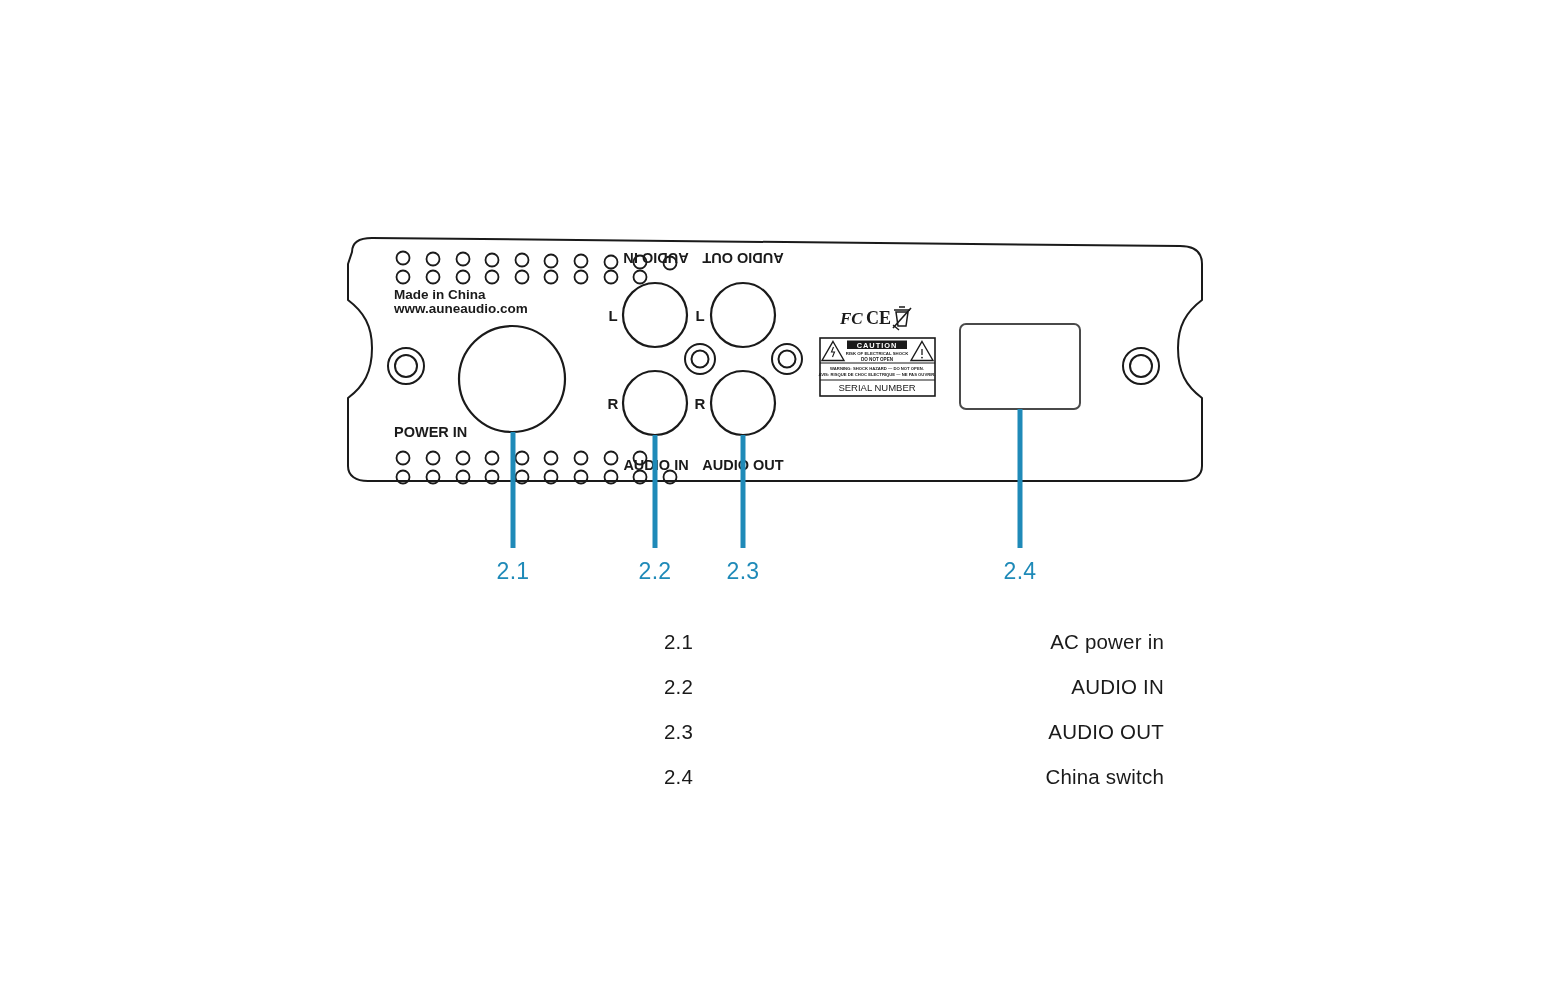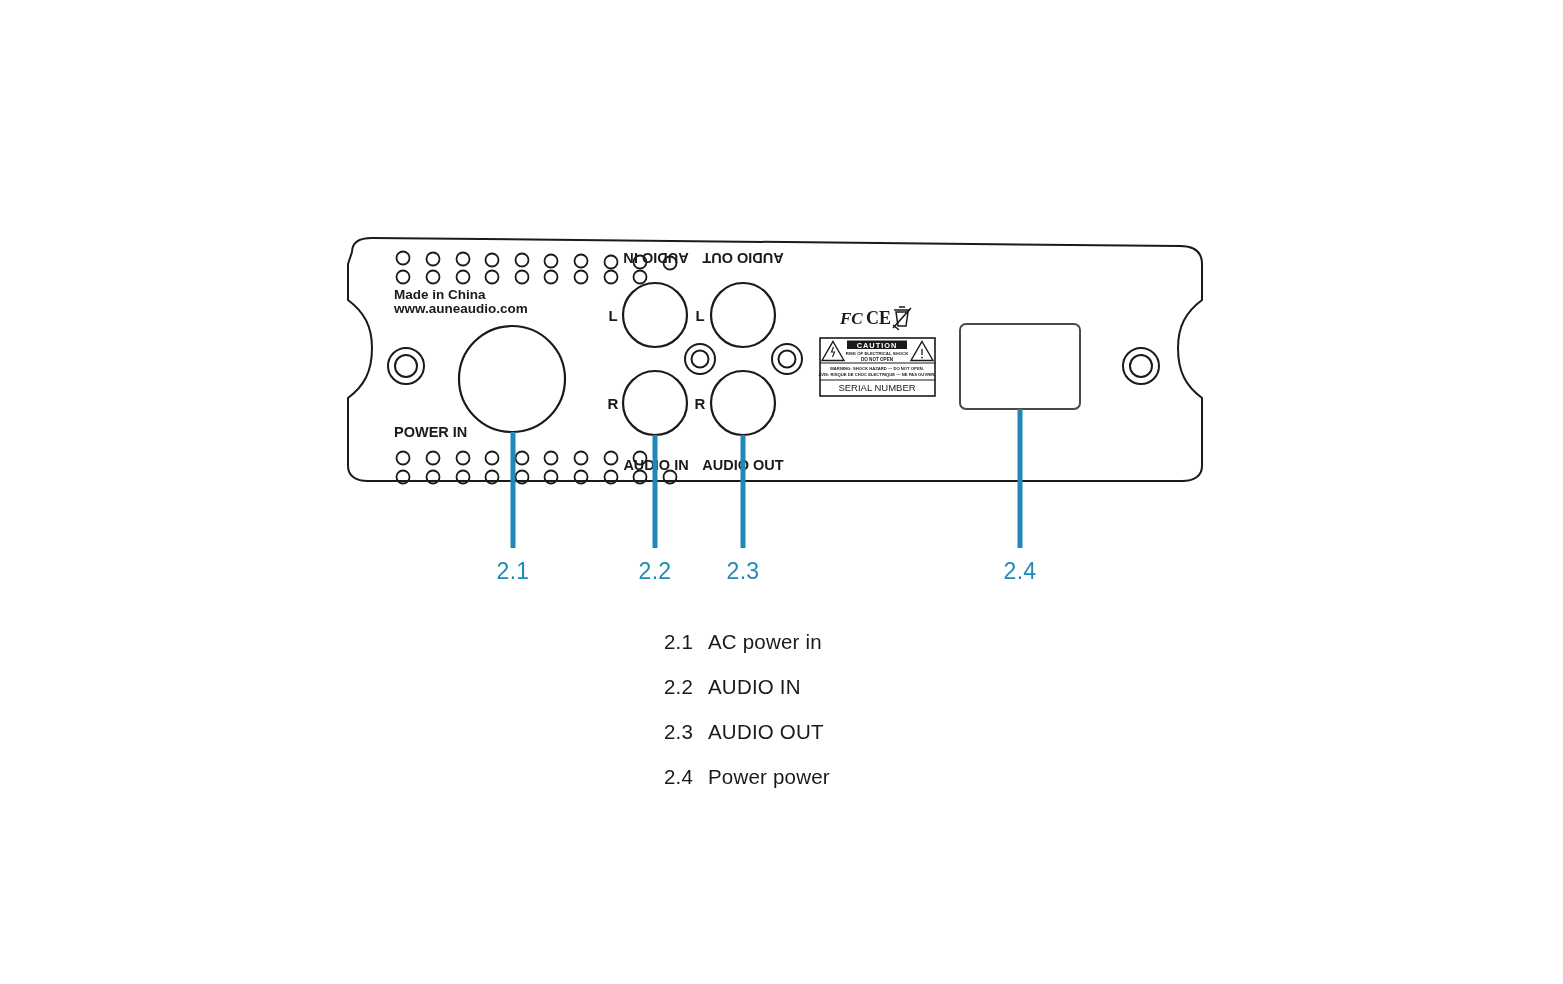--- a/index.html
+++ b/index.html
@@ -42,20 +42,21 @@
     font-size: 20.5px;
     color: #1a1a1a;
     letter-spacing: 0.2px;
   }
   .legend-num {
     width: 44px;
     flex: 0 0 44px;
   }
   .legend-text {
     flex: 1 1 auto;
+    text-align: right;
   }
   .callout-label {
     position: absolute;
     font-size: 23px;
     color: #1f8ab8;
     letter-spacing: 0.3px;
     transform: translateX(-50%);
     white-space: nowrap;
   }
 </style>
@@ -235,17 +236,17 @@
     <div class="legend-row">
       <span class="legend-num">2.2</span>
       <span class="legend-text">AUDIO IN</span>
     </div>
     <div class="legend-row">
       <span class="legend-num">2.3</span>
       <span class="legend-text">AUDIO OUT</span>
     </div>
     <div class="legend-row">
       <span class="legend-num">2.4</span>
-      <span class="legend-text">Power power</span>
+      <span class="legend-text">China switch</span>
     </div>
   </div>
 
 </div>
 
 </body></html>

